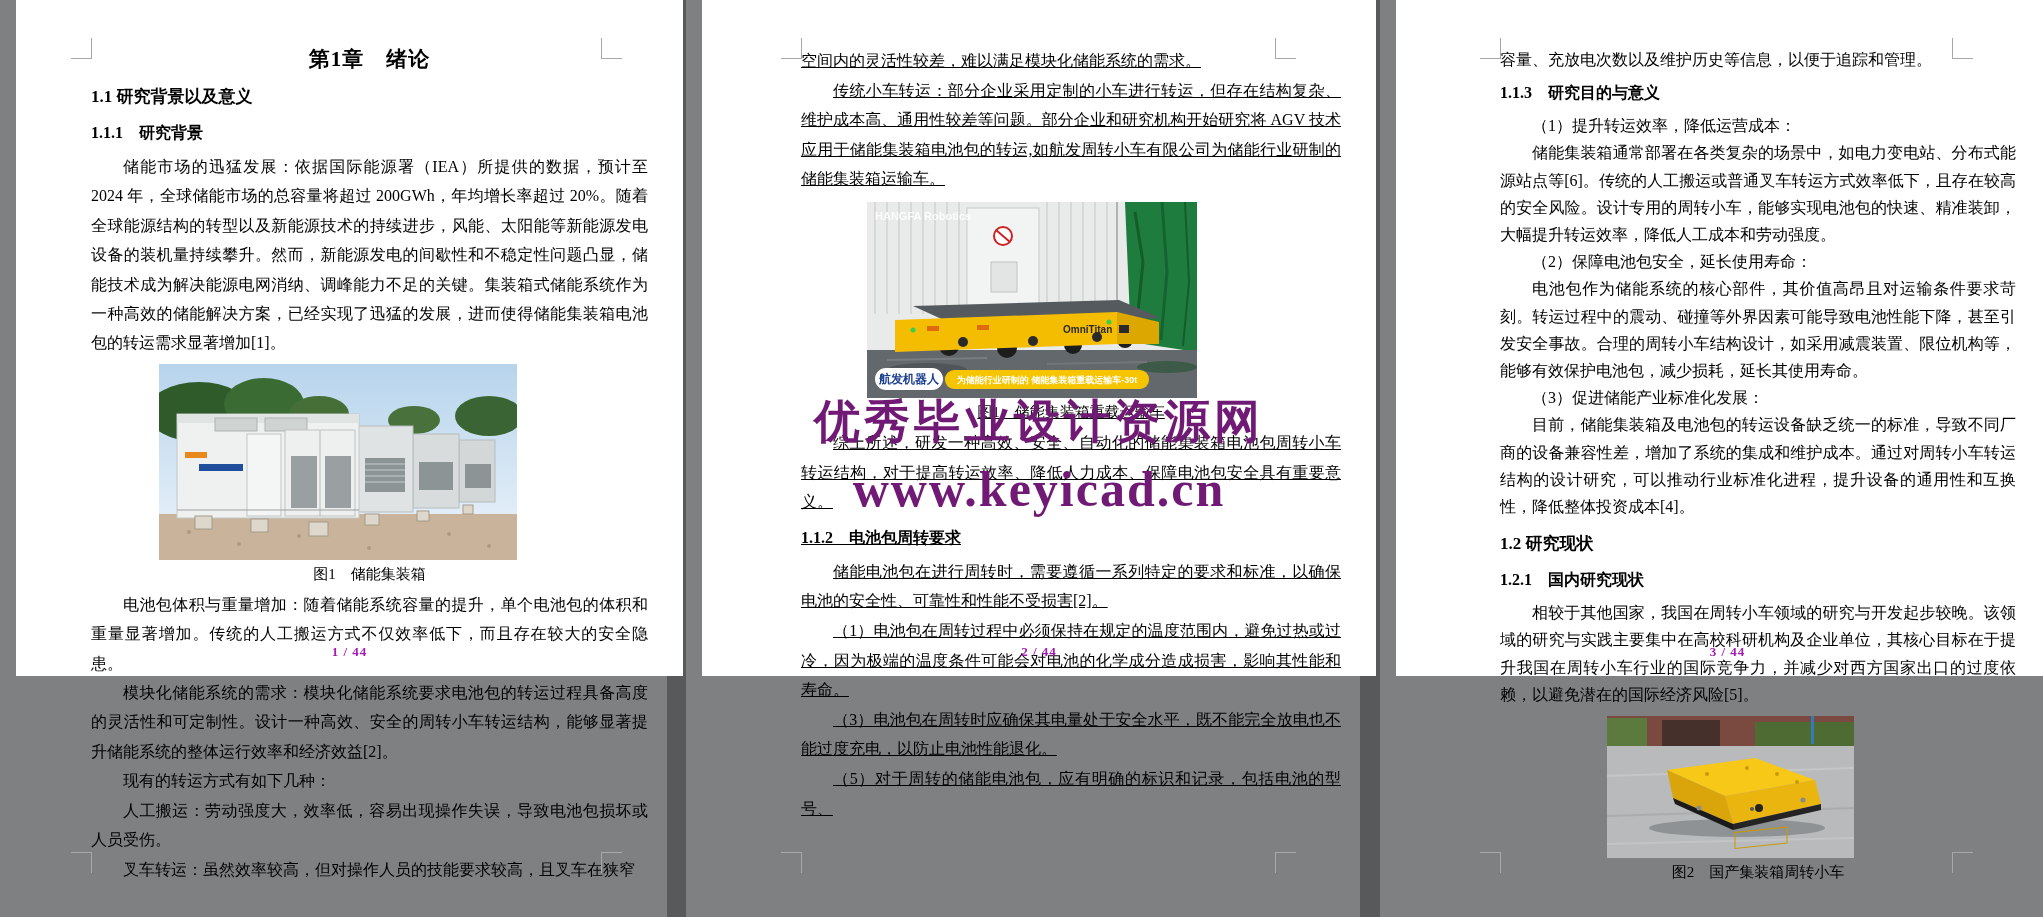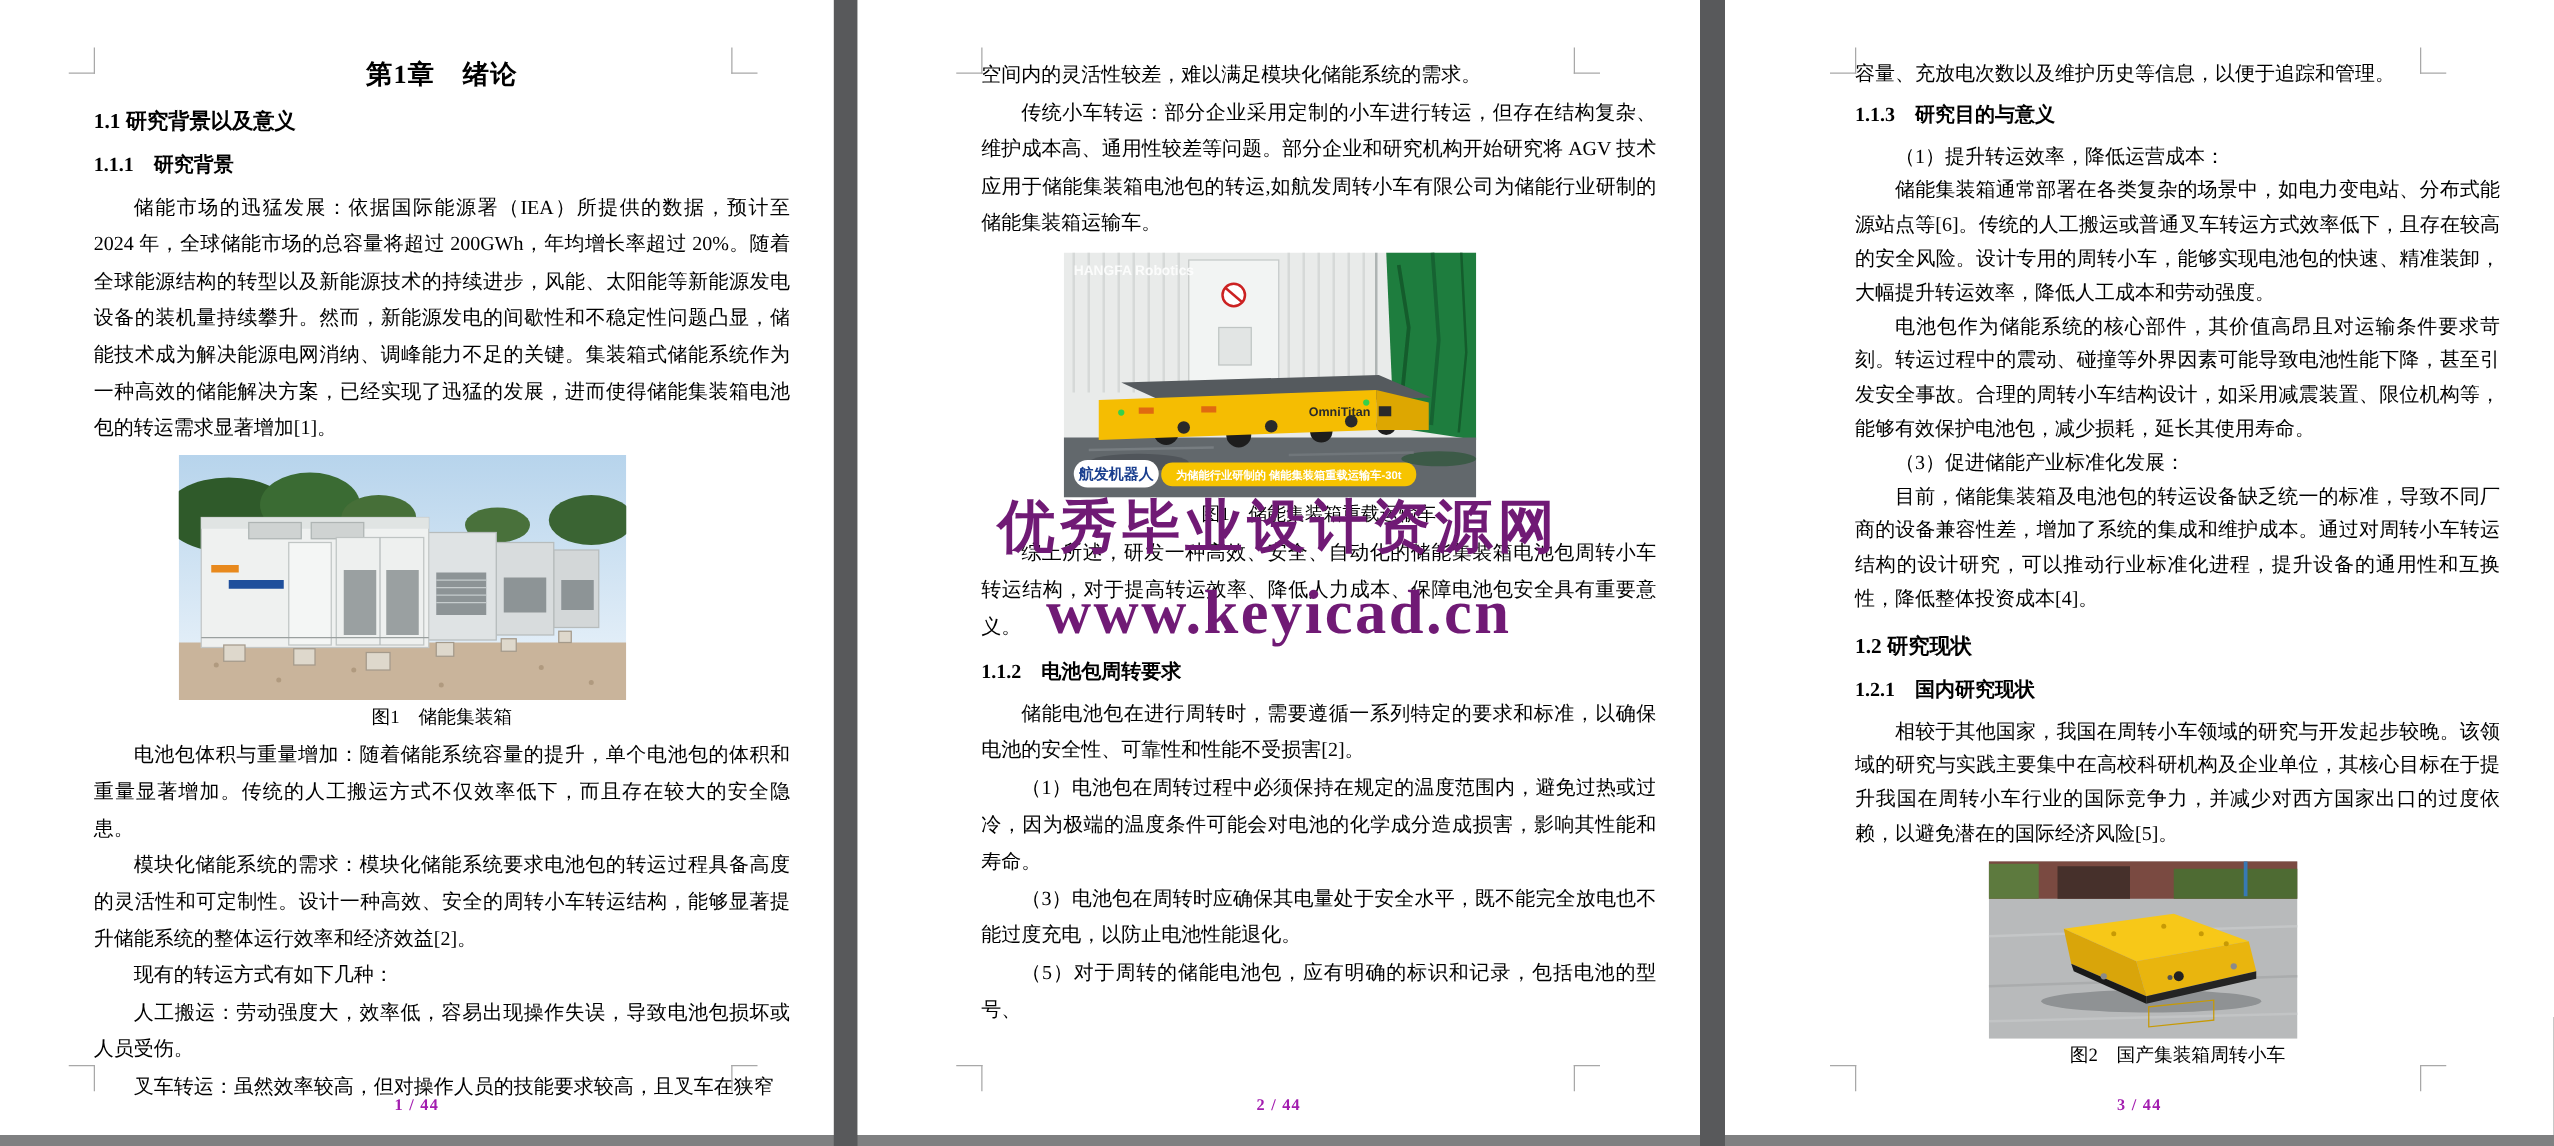--- a/index.html
+++ b/index.html
@@ -3,25 +3,25 @@
 <meta charset="utf-8">
 <style>
   html,body{margin:0;padding:0;}
   body{
     width:2043px;height:917px;overflow:hidden;position:relative;
     background:#7f8081;
     font-family:"Liberation Serif","DejaVu Serif",serif;
   }
   .canvas{position:absolute;inset:0;}
   .page{
-    position:absolute;top:0;height:908px;background:#ffffff;
-    box-sizing:border-box;color:#000;
+    position:absolute;top:0;height:676px;background:#ffffff;
+    box-sizing:border-box;color:#000;margin-left:16px;
   }
   .page1{left:0;width:667px;padding:42px 35px 0 75px;}
-  .page2{left:686px;width:674px;padding:46px 35px 12px 99px;}
+  .page2{left:686px;width:674px;padding:46px 35px 12px 99px;text-decoration:underline;}
   .page3{left:1380px;width:663px;padding:46px 43px 0 104px;}
   .sep{position:absolute;top:0;height:917px;background:#58595b;}
   .sep1{left:667px;width:19px;}
   .sep2{left:1360px;width:20px;}
 
   .chapter-title{
     font-size:21px;font-weight:bold;text-align:center;
     line-height:30px;margin:2px 0 8px 0;letter-spacing:1px;
   }
   .h2{font-size:17px;font-weight:bold;line-height:30px;margin:8px 0 6px 0;}
@@ -259,20 +259,21 @@
   <div class="page page3">
     <div class="crop tl"></div>
     <div class="crop tr"></div>
     <div class="crop bl"></div>
     <div class="crop br"></div>
 
     <p class="para noindent">容量、充放电次数以及维护历史等信息，以便于追踪和管理。</p>
     <div class="h3">1.1.3　研究目的与意义</div>
     <p class="para">（1）提升转运效率，降低运营成本：</p>
     <p class="para">储能集装箱通常部署在各类复杂的场景中，如电力变电站、分布式能源站点等[6]。传统的人工搬运或普通叉车转运方式效率低下，且存在较高的安全风险。设计专用的周转小车，能够实现电池包的快速、精准装卸，大幅提升转运效率，降低人工成本和劳动强度。</p>
+    <p class="para">（2）保障电池包安全，延长使用寿命：</p>
     <p class="para">电池包作为储能系统的核心部件，其价值高昂且对运输条件要求苛刻。转运过程中的震动、碰撞等外界因素可能导致电池性能下降，甚至引发安全事故。合理的周转小车结构设计，如采用减震装置、限位机构等，能够有效保护电池包，减少损耗，延长其使用寿命。</p>
     <p class="para">（3）促进储能产业标准化发展：</p>
     <p class="para">目前，储能集装箱及电池包的转运设备缺乏统一的标准，导致不同厂商的设备兼容性差，增加了系统的集成和维护成本。通过对周转小车转运结构的设计研究，可以推动行业标准化进程，提升设备的通用性和互换性，降低整体投资成本[4]。</p>
     <div class="h2">1.2 研究现状</div>
     <div class="h3">1.2.1　国内研究现状</div>
     <p class="para">相较于其他国家，我国在周转小车领域的研究与开发起步较晚。该领域的研究与实践主要集中在高校科研机构及企业单位，其核心目标在于提升我国在周转小车行业的国际竞争力，并减少对西方国家出口的过度依赖，以避免潜在的国际经济风险[5]。</p>
 
     <svg class="figure fig3" width="247" height="142" viewBox="0 0 247 142">
       <rect x="0" y="0" width="247" height="142" fill="#b8babb"></rect>
 

